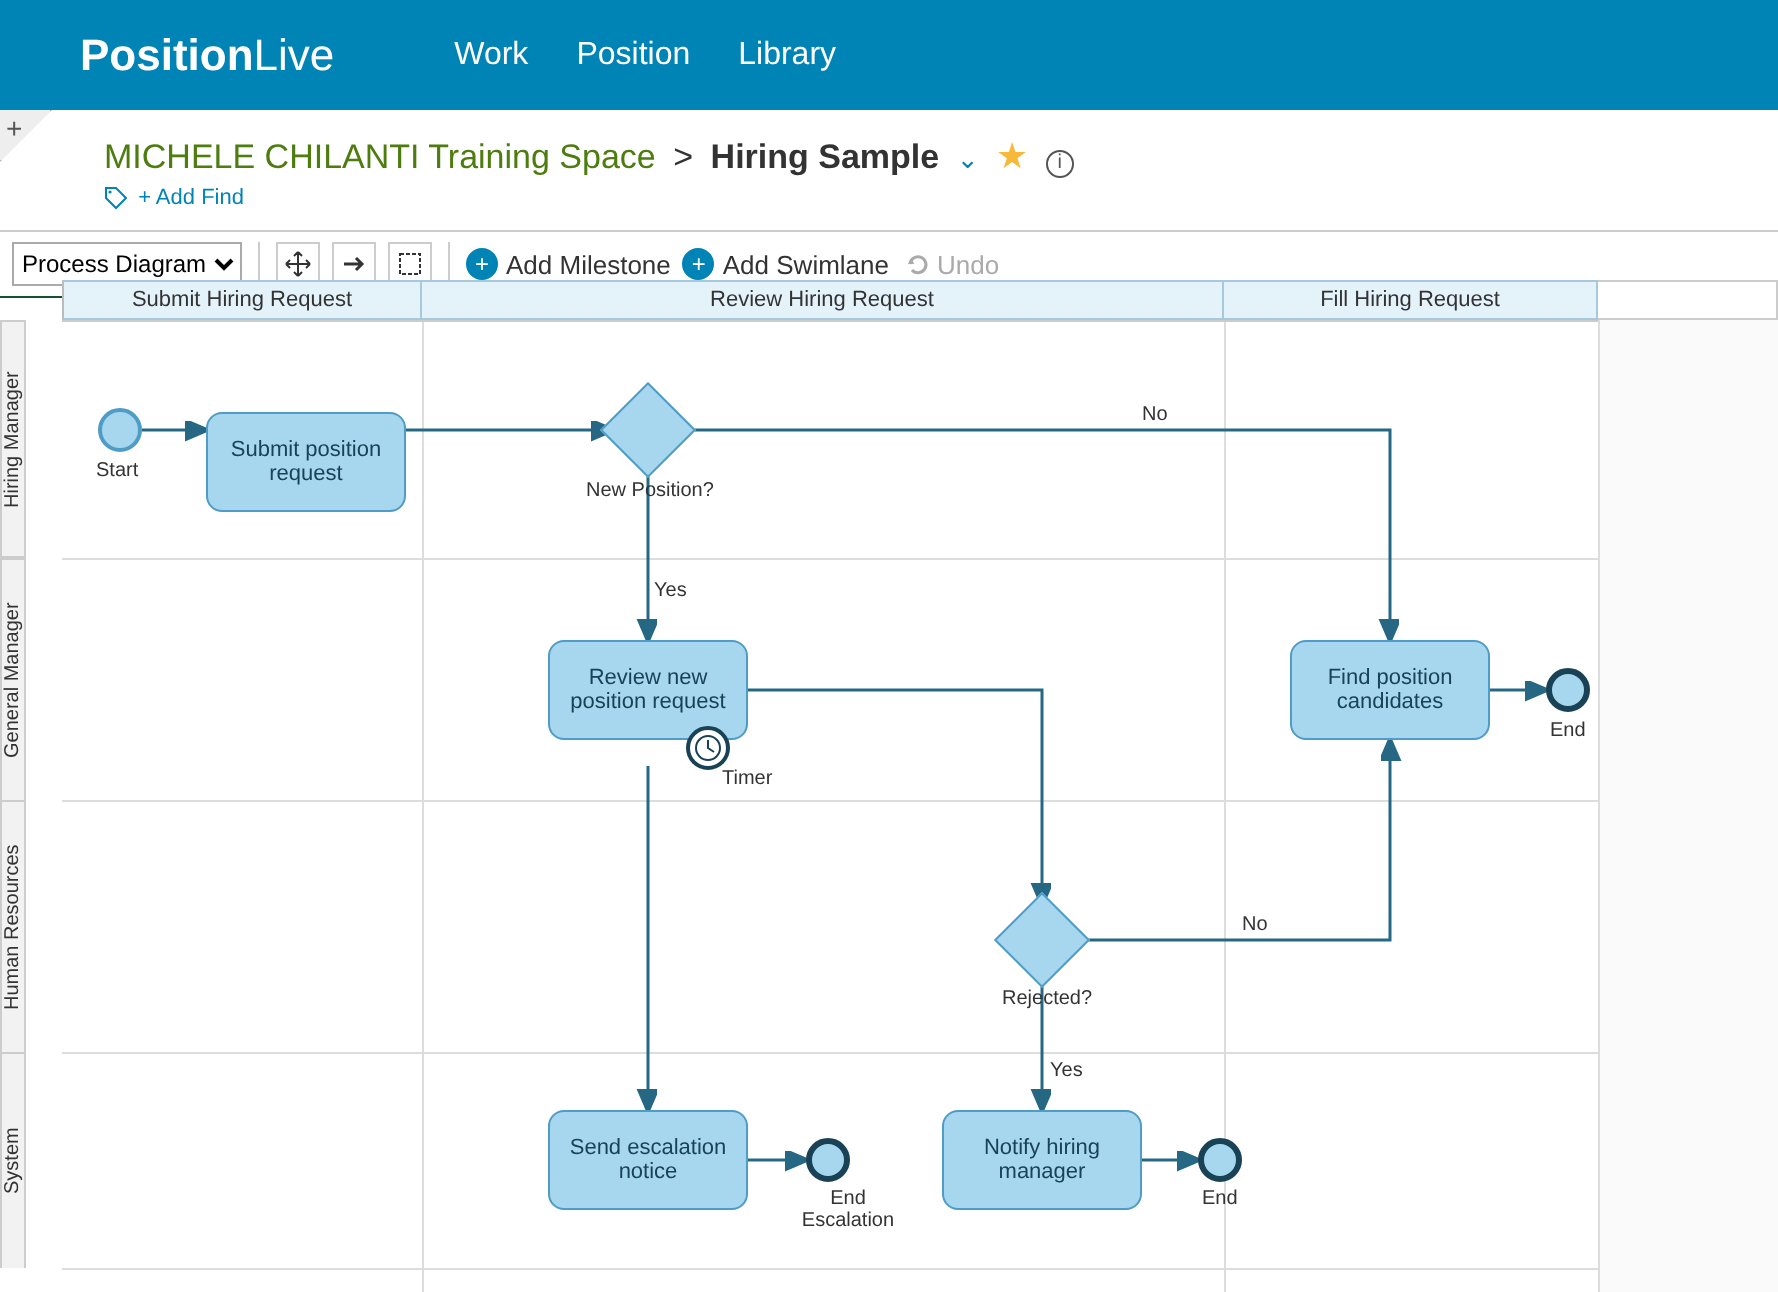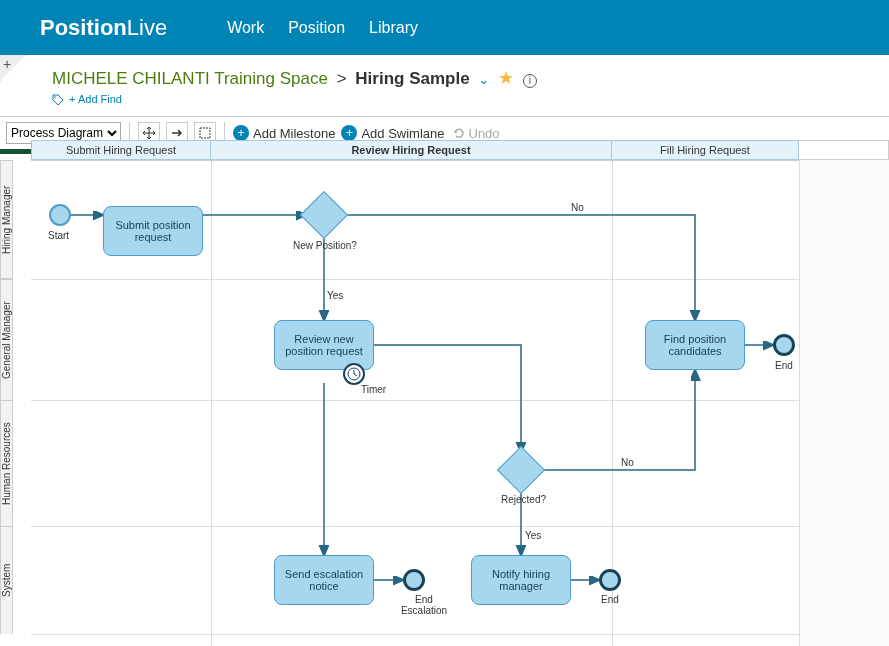--- a/index.html
+++ b/index.html
@@ -20,34 +20,34 @@
 .bc-parent { color:#4d7c0f;margin-top:48px; }
 .bc-sep { color:#333; margin:0 4px; }
 .bc-current { font-weight:700; color:#333; }
 .bc-chev { color:#0083b5; font-size:13px; margin-left:4px; }
 .star { color:#f6b93a; font-size:18px; margin:0 4px; }
 .info-i { display:inline-block; width:14px; height:14px; border:1px solid #555; border-radius:50%; font-size:10px; text-align:center; line-height:12px; color:#555; }
 .add-tags { margin-top:4px; color:#0083b5; font-size:11px; }
 .add-tags svg { vertical-align:middle; margin-right:2px; }
 
 
-.toolbar { display:flex; align-items:center; height:33px; border-top:1px solid #ccc; border-bottom:5px solid #14532d; padding:16px 6px; gap:6px; margin-top:6px; }
+.toolbar { display:flex; align-items:center; height:33px; border-top:1px solid #ccc; border-bottom:1px solid #14532d; padding:16px 6px; gap:6px; margin-top:6px; }
 .view-select { font-size:12px; height:22px; border:1px solid #aaa; background:#fff; }
 .tb-sep { width:1px; height:22px; background:#ccc; margin:0 2px; }
 .tb-iconbtn { width:22px; height:22px; border:1px solid #ccc; background:#fff; display:flex; align-items:center; justify-content:center; cursor:pointer; }
 .tb-linkbtn { display:flex; align-items:center; gap:4px; font-size:13px; color:#333; cursor:pointer; }
 .tb-linkbtn .plus { width:16px; height:16px; border-radius:50%; background:#0083b5; color:#fff; font-size:12px; display:flex; align-items:center; justify-content:center; }
 .tb-undo { display:flex; align-items:center; gap:4px; color:#aaa; font-size:13px; }
 
 
 .diagram { position:absolute; left:0; top:140px; width:889px; height:506px; }
 .milestone-header { position:absolute; top:0; left:31px; right:0; height:20px; display:flex; }
 .ms-col { border:1px solid #a7c9db; background:#e4f2fa; font-size:11px; color:#333; display:flex; align-items:center; justify-content:center; }
 .ms-col.c1 { width:180px; border-left:1px solid #bbb; }
-.ms-col.c2 { width:401px; border-left:none;font-weight:bold; }
+.ms-col.c2 { width:401px; border-left:none; }
 .ms-col.c3 { width:187px; border-left:none; }
 .ms-col.c4 { flex:1; border-left:none; background:#fff; border-color:#ccc; }
 
 .lane-labels { position:absolute; left:0; top:20px; width:31px; bottom:0; }
 .lane-label { border:1px solid #ccc; border-top:none; background:#f2f2f2; writing-mode:vertical-rl; transform:rotate(180deg); font-size:10px; color:#333; display:flex; align-items:center; justify-content:center; }
 .lane-label.l1 { height:119px; border-top:1px solid #ccc; }
 .lane-label.l2 { height:121px; }
 .lane-label.l3 { height:126px; }
 .lane-label.l4 { height:108px; }
 

